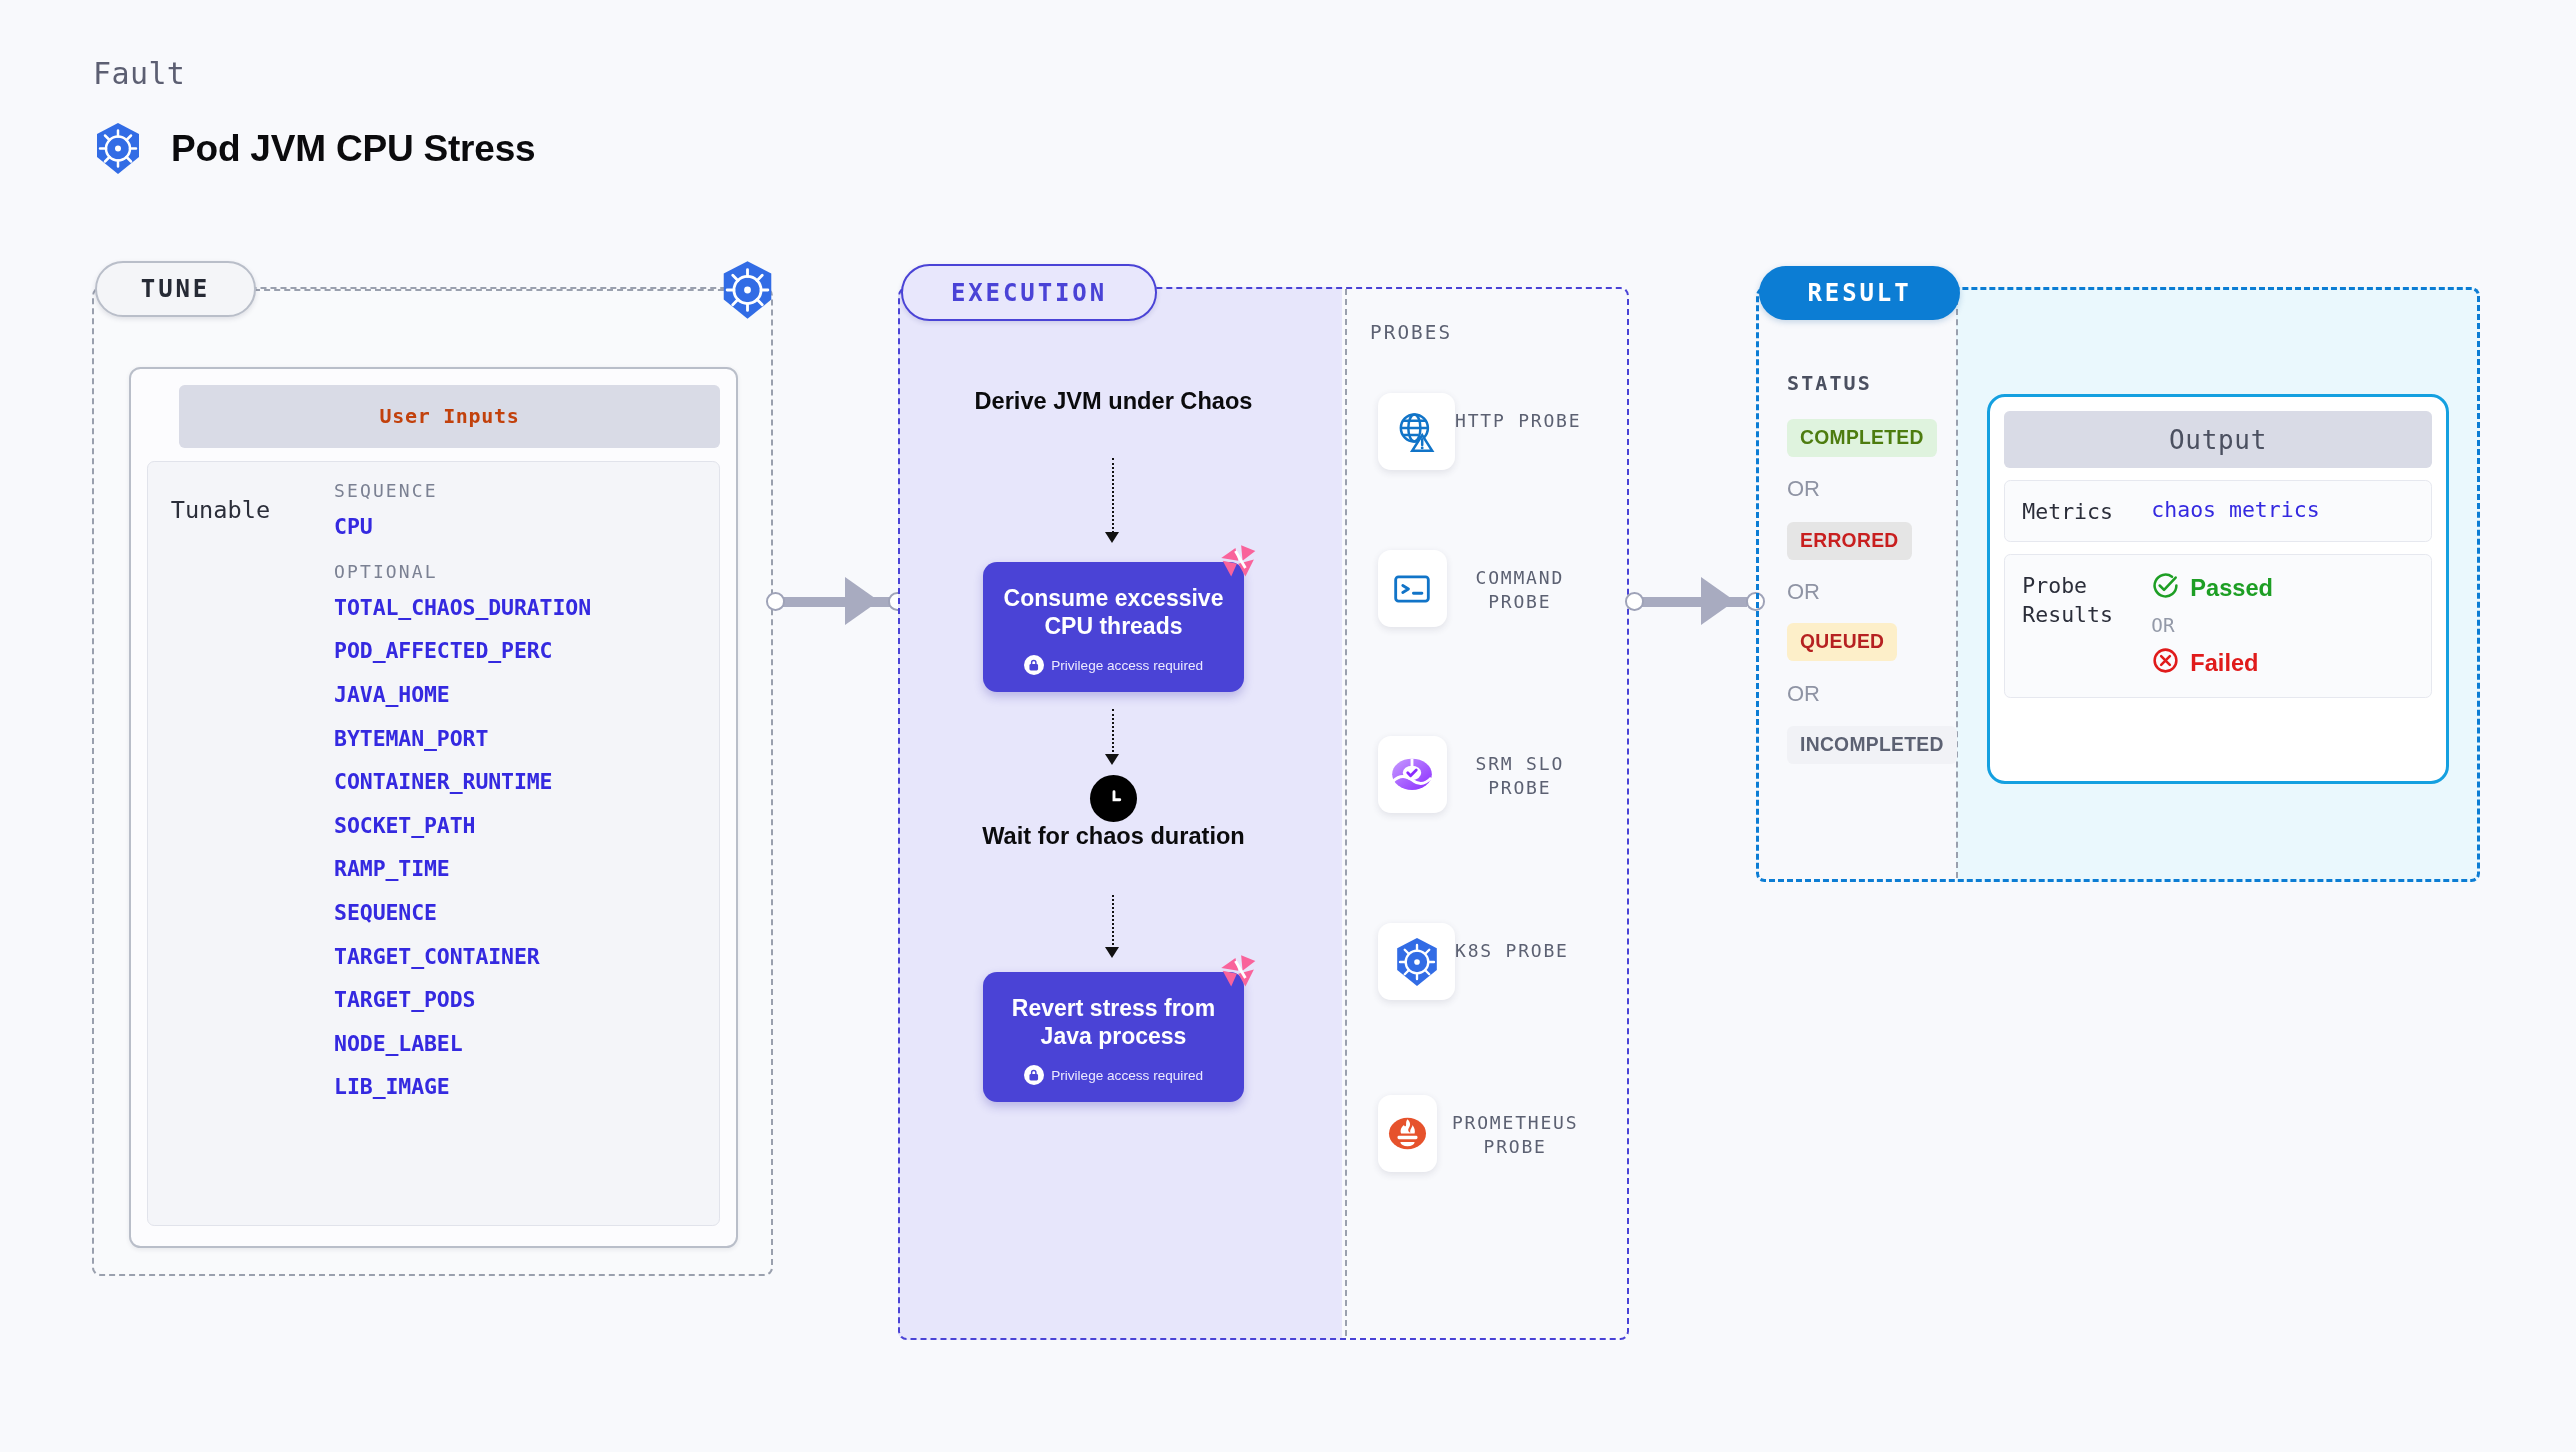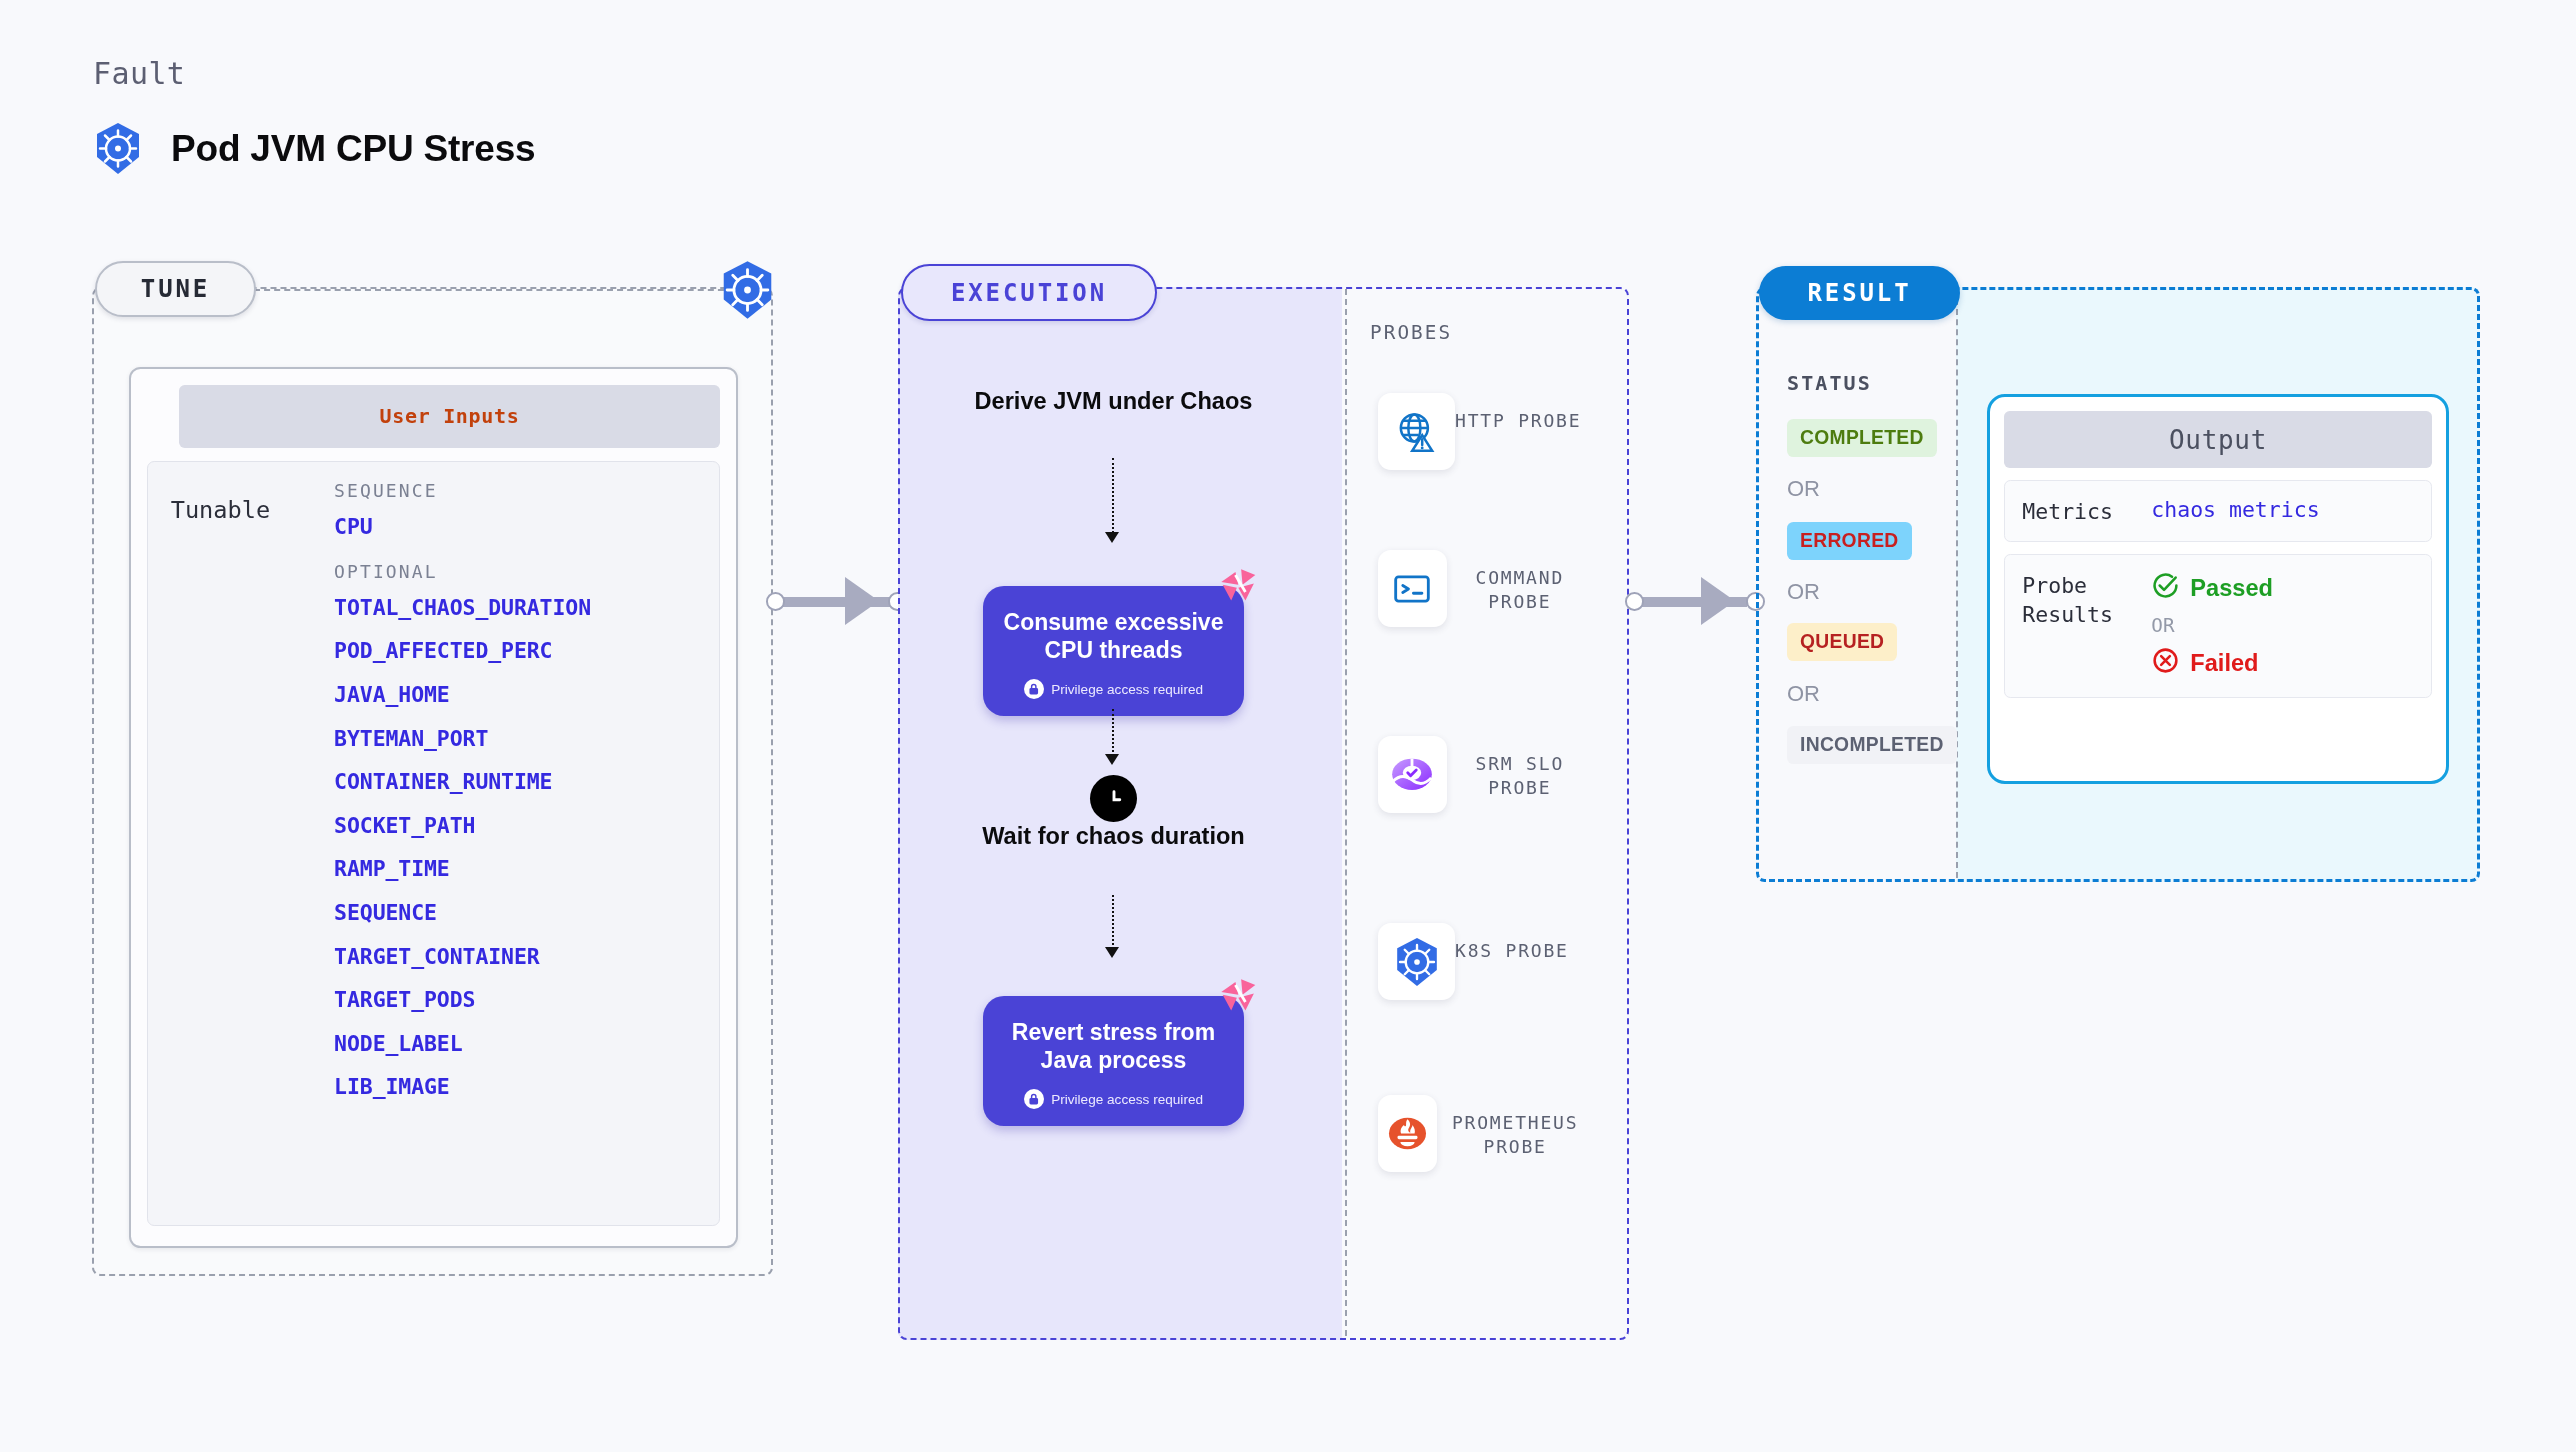--- a/index.html
+++ b/index.html
@@ -115,24 +115,23 @@
   .arrow-vert {
     position: absolute; width: 0; border-left: 2.9px dotted #111;
   }
   .arrow-head {
     position: absolute; width: 0; height: 0;
     border-left: 7.9px solid transparent; border-right: 7.9px solid transparent;
     border-top: 11.5px solid #111;
   }
 
   .step-card {
-    position: absolute; width: 261px; background: #4a43d6; border-radius: 21px;
+    position: absolute; width: 261px; background: #4a43d6; border-radius: 14px;
     padding: 21.5px 15.8px 17px; text-align: center; color: #fff;
     box-shadow: 0 4.3px 10px rgba(55,45,170,.25);
-    margin-top: 24px;
   }
   .step-card .step-text { font-size: 23px; font-weight: bold; line-height: 1.25; }
   .priv-row {
     margin-top: 14.3px; display: flex; align-items: center; justify-content: center; gap: 7.2px;
     font-size: 13.6px; color: #eceaff;
   }
   .lock-badge {
     width: 20px; height: 20px; border-radius: 50%; background: #fff;
     display: flex; align-items: center; justify-content: center; flex-shrink: 0;
   }
@@ -431,21 +430,21 @@
 
   <div class="result-fill"></div>
   <div class="panel panel-result"></div>
   <div class="status-divider"></div>
   <div class="pill pill-result">RESULT</div>
 
   <div class="status-label">STATUS</div>
 
   <div class="status-badge" style="left:1787px; top:419px; background:#dff3de; color:#4d7c0f;">COMPLETED</div>
   <div class="or-text" style="left:1787px; top:476px;">OR</div>
-  <div class="status-badge" style="left:1787px; top:522px; background:#7dd3fc; color:#c81f1f;">ERRORED</div>
+  <div class="status-badge" style="left:1787px; top:522px; background:#e5e5e5; color:#c81f1f;">ERRORED</div>
   <div class="or-text" style="left:1787px; top:579px;">OR</div>
   <div class="status-badge" style="left:1787px; top:623px; background:#fdefc9; color:#b62121;">QUEUED</div>
   <div class="or-text" style="left:1787px; top:681px;">OR</div>
   <div class="status-badge" style="left:1787px; top:726px; background:#f1f2f6; color:#5c6172;">INCOMPLETED</div>
 
   <div class="output-card">
     <div class="output-header">Output</div>
 
     <div class="out-row">
       <div class="out-key">Metrics</div>

